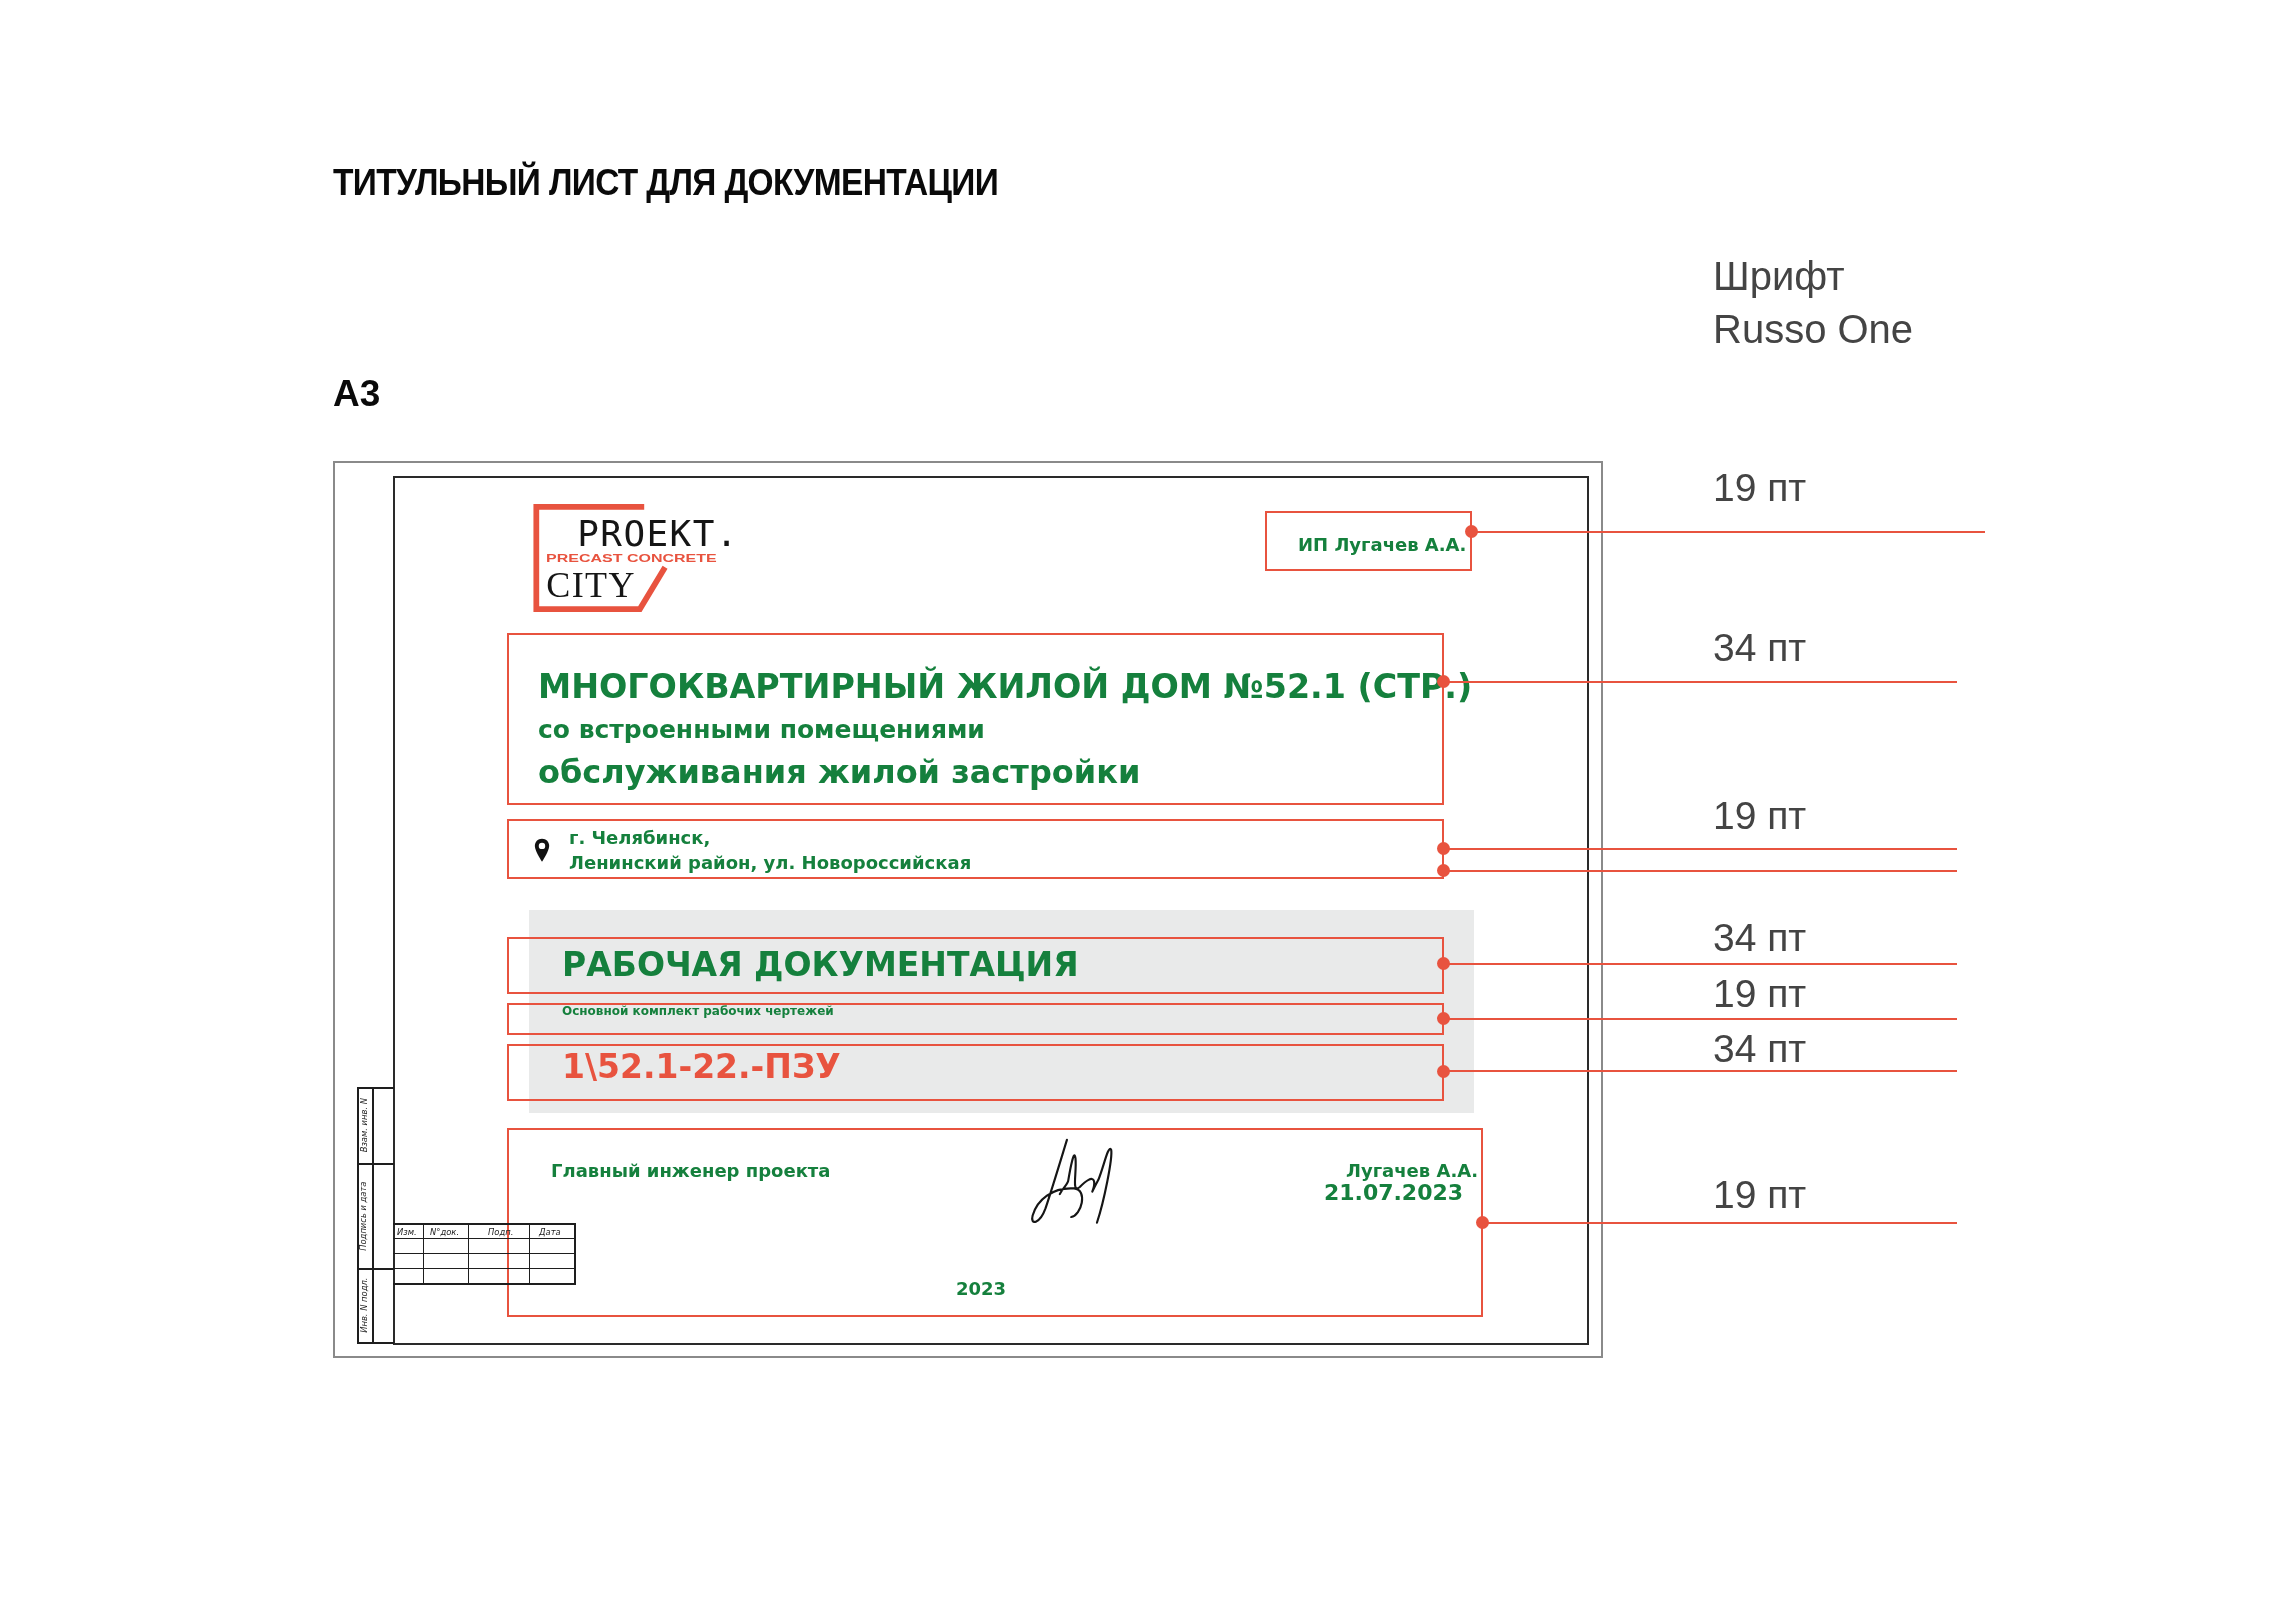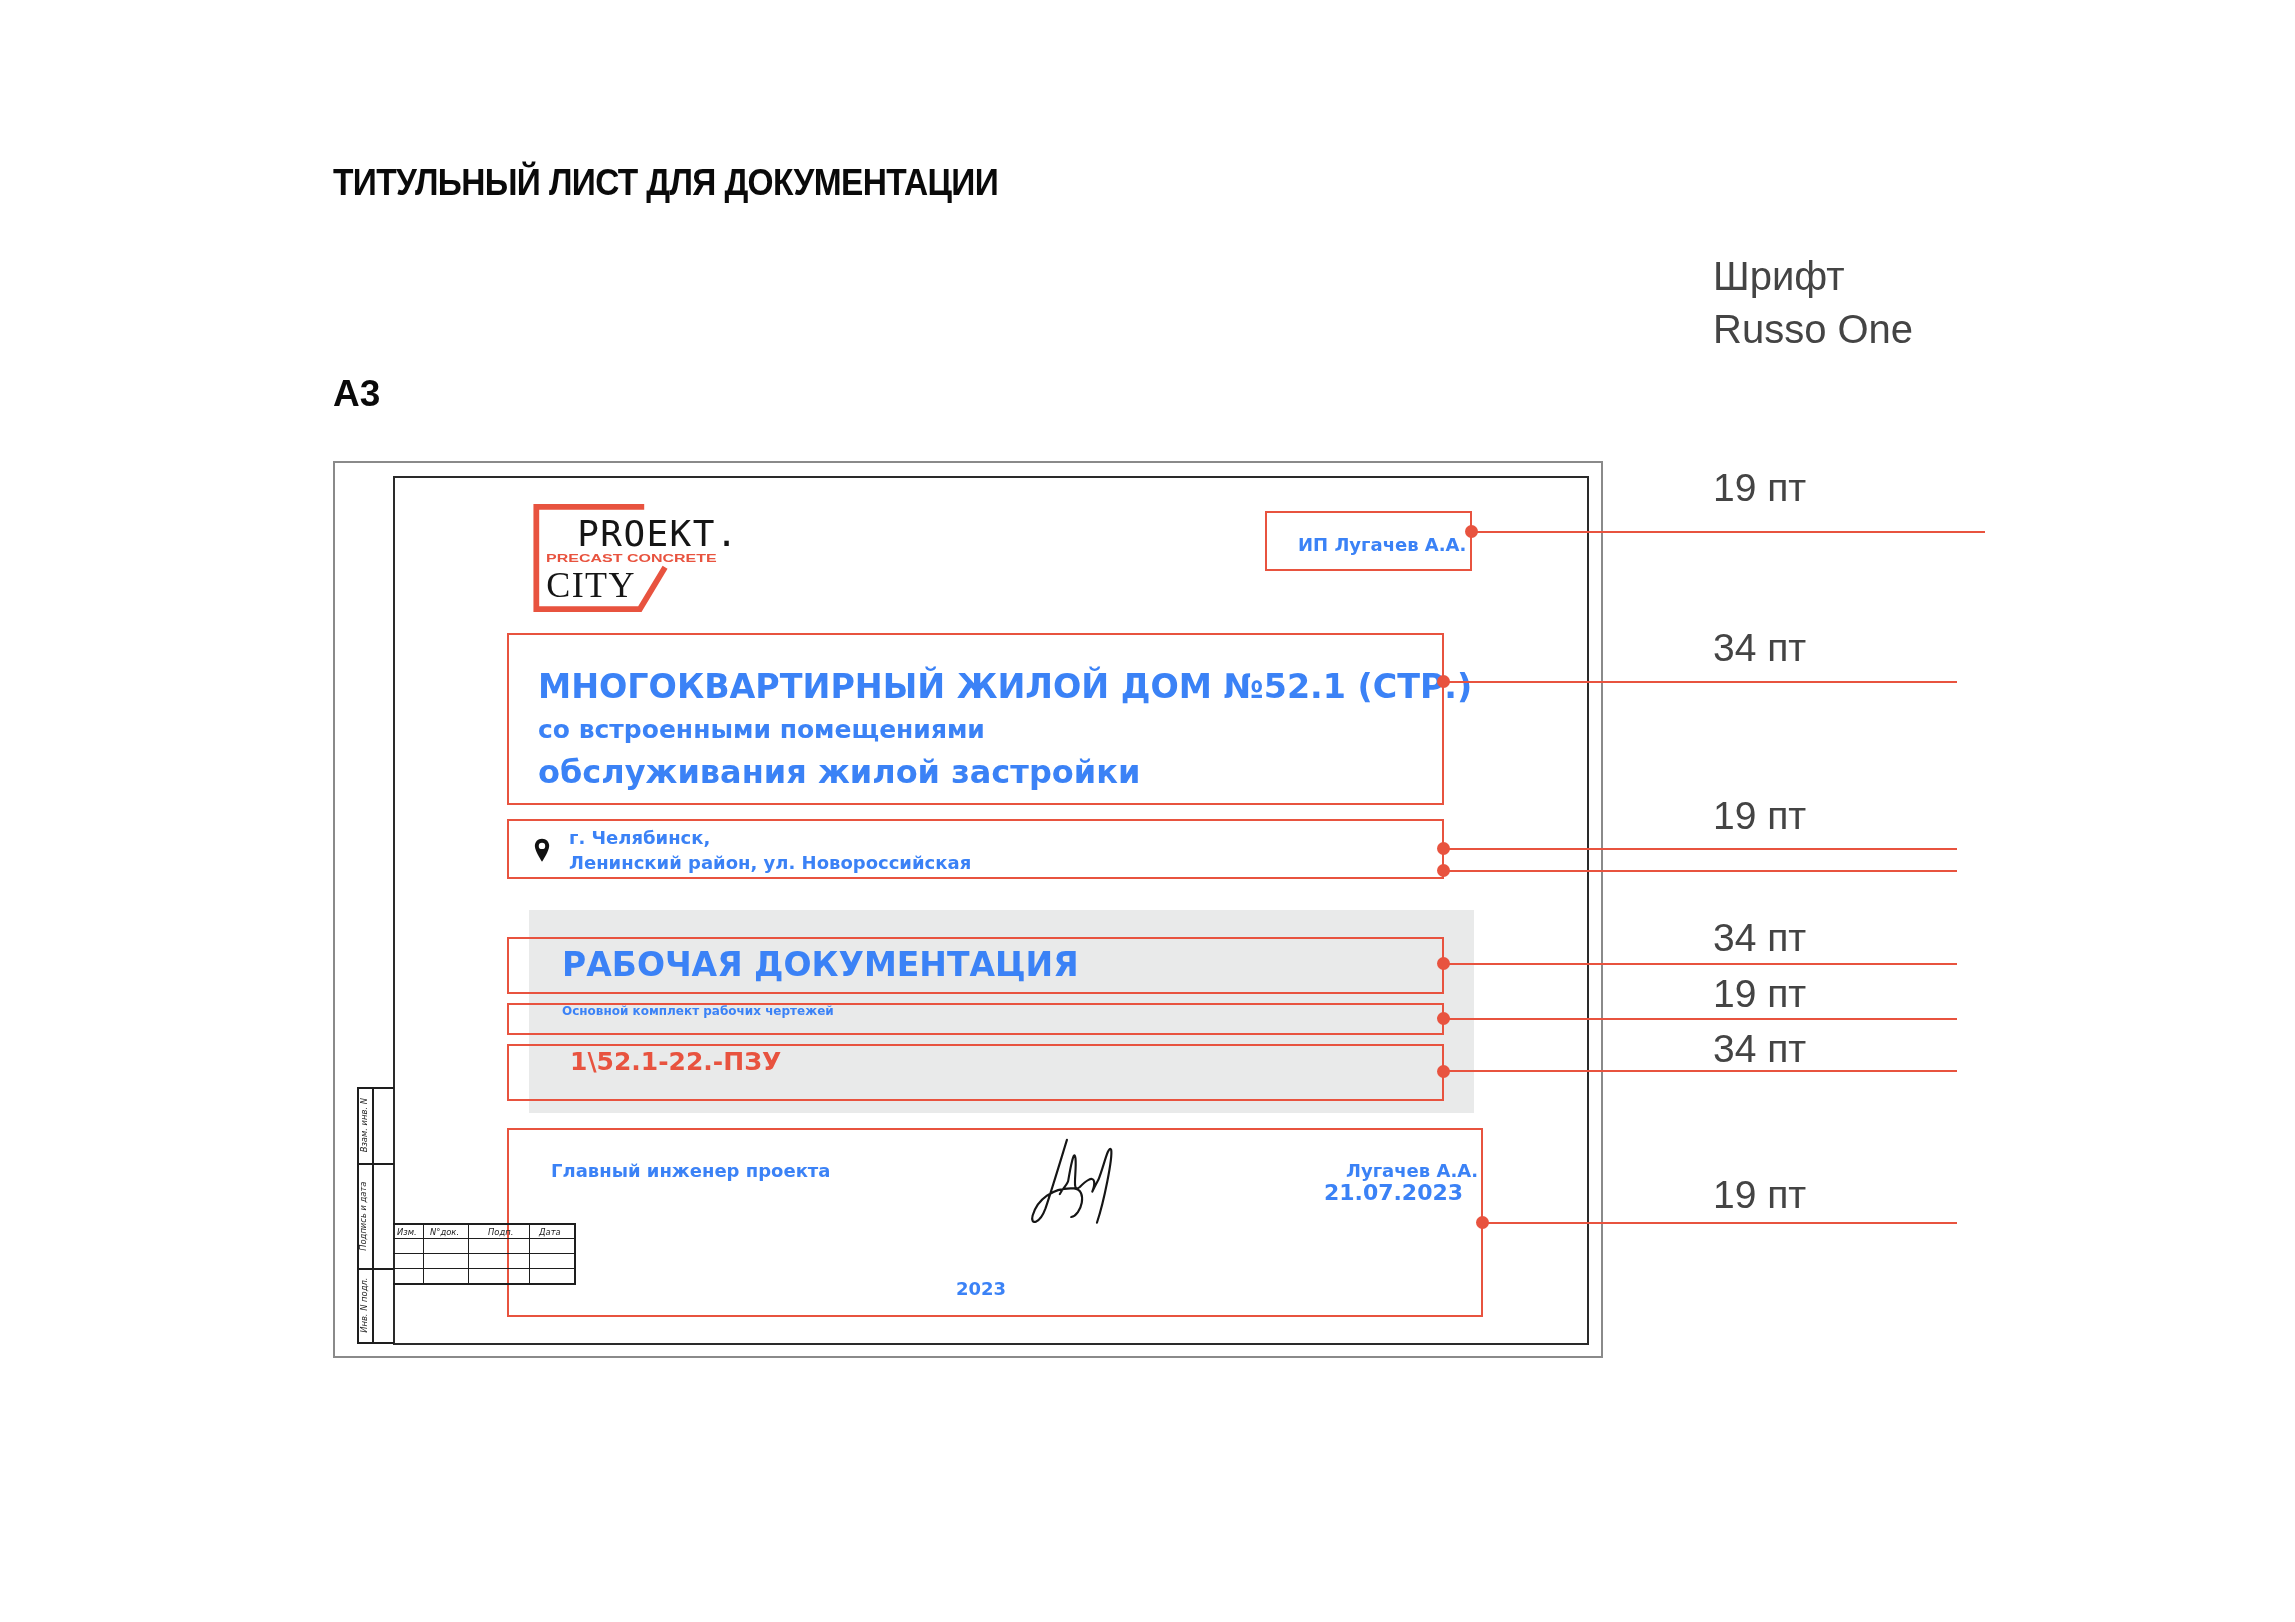--- a/index.html
+++ b/index.html
@@ -23,21 +23,21 @@
     .frame { left: 393px; top: 476px; width: 1196px; height: 869px;
       border: 2.9px solid #2a2a2a; box-sizing: border-box; }
 
     .gray-panel { left: 529px; top: 910px; width: 945px; height: 203px; background: #e9eaea; }
 
     .rbox { border: 2.2px solid #e8533f; box-sizing: border-box; }
 
     .lead-line { height: 2.2px; background: #e8533f; }
     .lead-dot { width: 13px; height: 13px; border-radius: 50%; background: #e8533f; }
 
-    .russo { font-family: "DejaVu Sans", sans-serif; font-weight: 700; white-space: nowrap; color: #3b82f6; }
+    .russo { font-family: "DejaVu Sans", sans-serif; font-weight: 700; white-space: nowrap; color: #15803d; }
 
     .stamp-line { background: #1e1e1e; }
     .stamp-text { font-family: "DejaVu Sans Condensed", "DejaVu Sans", sans-serif; font-size: 9.3px; color: #222;
       white-space: nowrap; font-style: italic; }
     .rot { transform: rotate(-90deg); transform-origin: center center; text-align: center; }
   </style>
 </head>
 <body>
 
 <div class="abs page-heading">ТИТУЛЬНЫЙ ЛИСТ ДЛЯ ДОКУМЕНТАЦИИ</div>
@@ -89,21 +89,21 @@
   <div>Ленинский район, ул. Новороссийская</div>
 </div>
 
 <div class="abs rbox" style="left:507px; top:937px; width:937px; height:57px;"></div>
 <div class="abs russo" style="left:562px; top:945px; font-size:33px;">РАБОЧАЯ ДОКУМЕНТАЦИЯ</div>
 
 <div class="abs rbox" style="left:507px; top:1003px; width:937px; height:32px;"></div>
 <div class="abs russo" style="left:562px; top:1004px; font-size:12px;">Основной комплект рабочих чертежей</div>
 
 <div class="abs rbox" style="left:507px; top:1044px; width:937px; height:57px;"></div>
-<div class="abs russo" style="left:562px; top:1047px; font-size:25px; color:#e8533f;margin-left:8px;">1\52.1-22.-ПЗУ</div>
+<div class="abs russo" style="left:562px; top:1047px; font-size:33px; color:#e8533f;">1\52.1-22.-ПЗУ</div>
 
 <div class="abs rbox" style="left:507px; top:1128px; width:976px; height:189px;"></div>
 <div class="abs russo" style="left:551px; top:1160px; font-size:18px;">Главный инженер проекта</div>
 <svg class="abs" style="left:1024px; top:1137px;" width="143" height="90" viewBox="0 0 200 126">
   <path d="M60 4 C52 30 40 70 30 100 C22 122 8 124 12 110 C18 88 40 70 70 72 C90 74 80 110 66 112 M50 80 C55 70 62 66 62 60 C64 48 70 14 72 30 C74 50 66 80 78 70 C86 62 96 54 98 62 C100 72 88 90 104 60 C112 40 118 10 122 18 C124 30 112 90 102 120" fill="none" stroke="#151515" stroke-width="3" stroke-linecap="round" stroke-linejoin="round"></path>
 </svg>
 <div class="abs russo" style="left:1320px; top:1160px; width:158px; text-align:right; font-size:18px;">Лугачев А.А.</div>
 <div class="abs russo" style="left:1320px; top:1180px; width:147px; text-align:center; font-size:22px;">21.07.2023</div>
 <div class="abs russo" style="left:945px; top:1278px; width:72px; text-align:center; font-size:18px;">2023</div>
 

